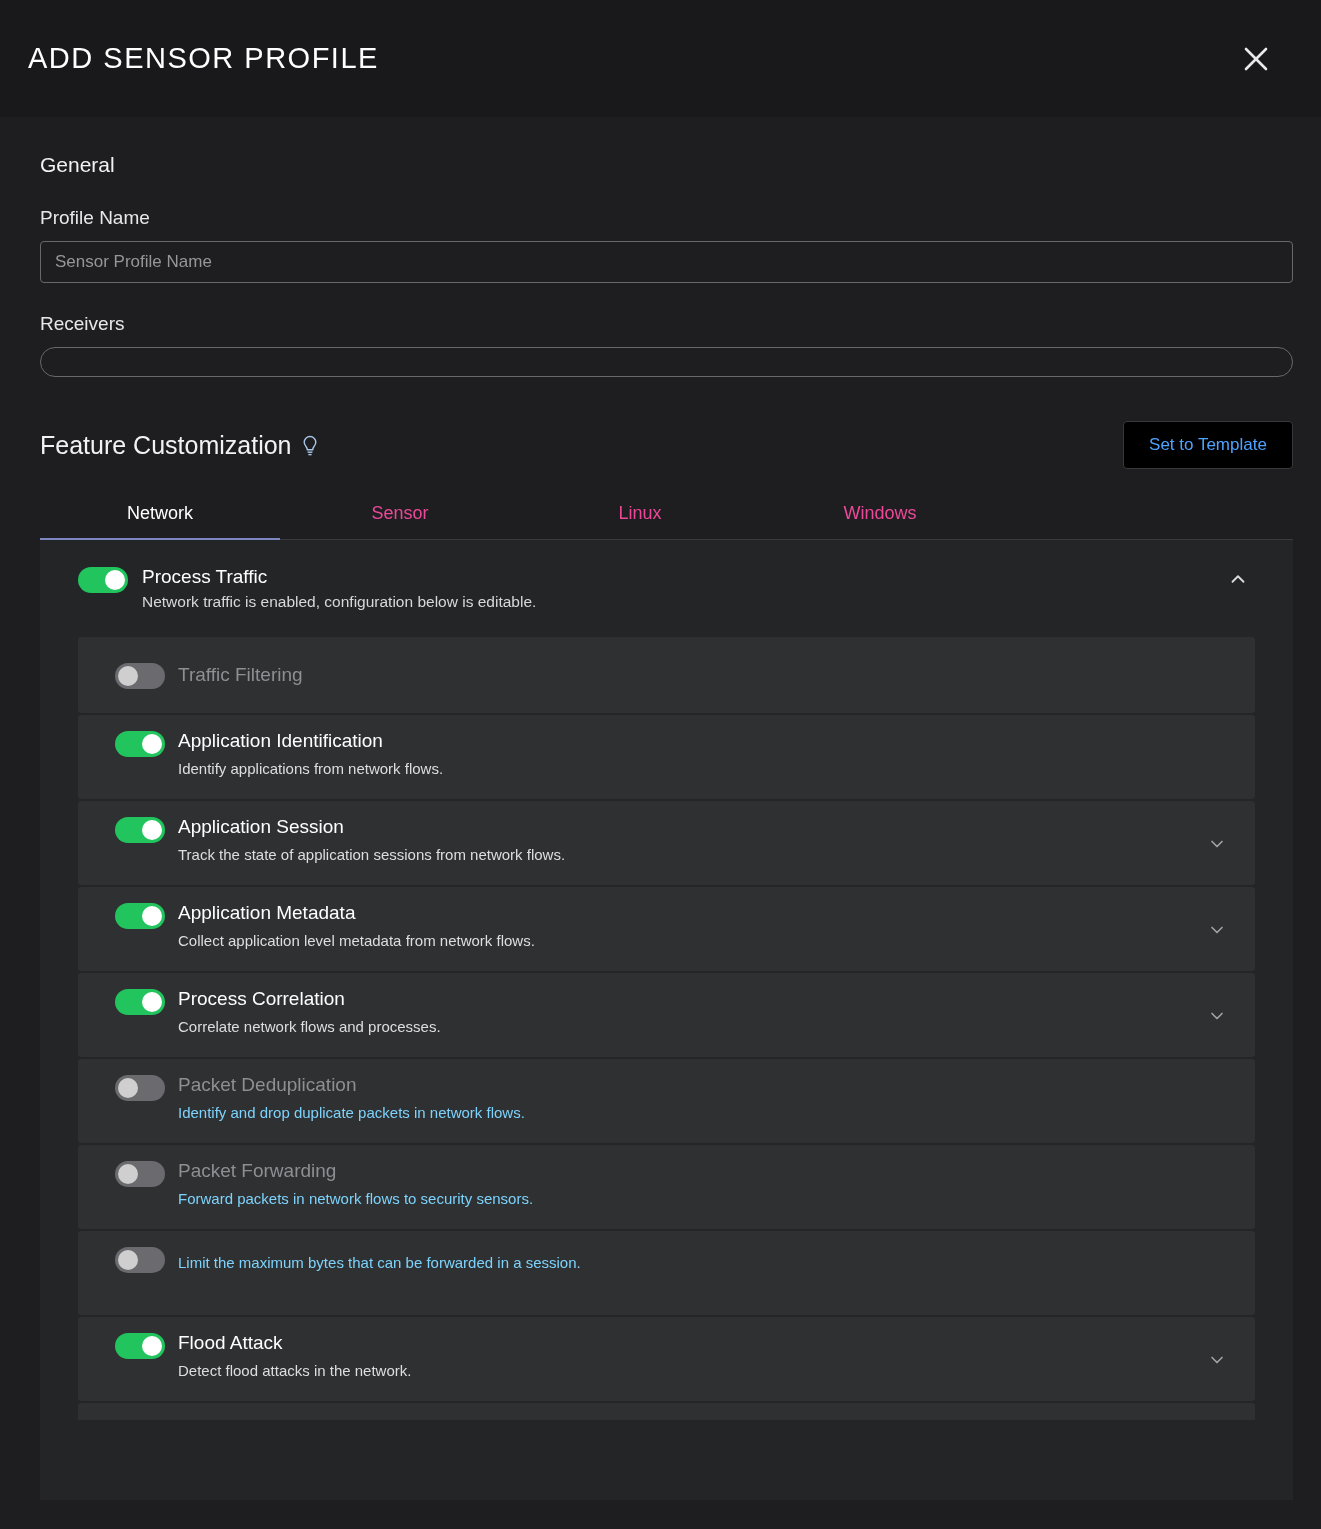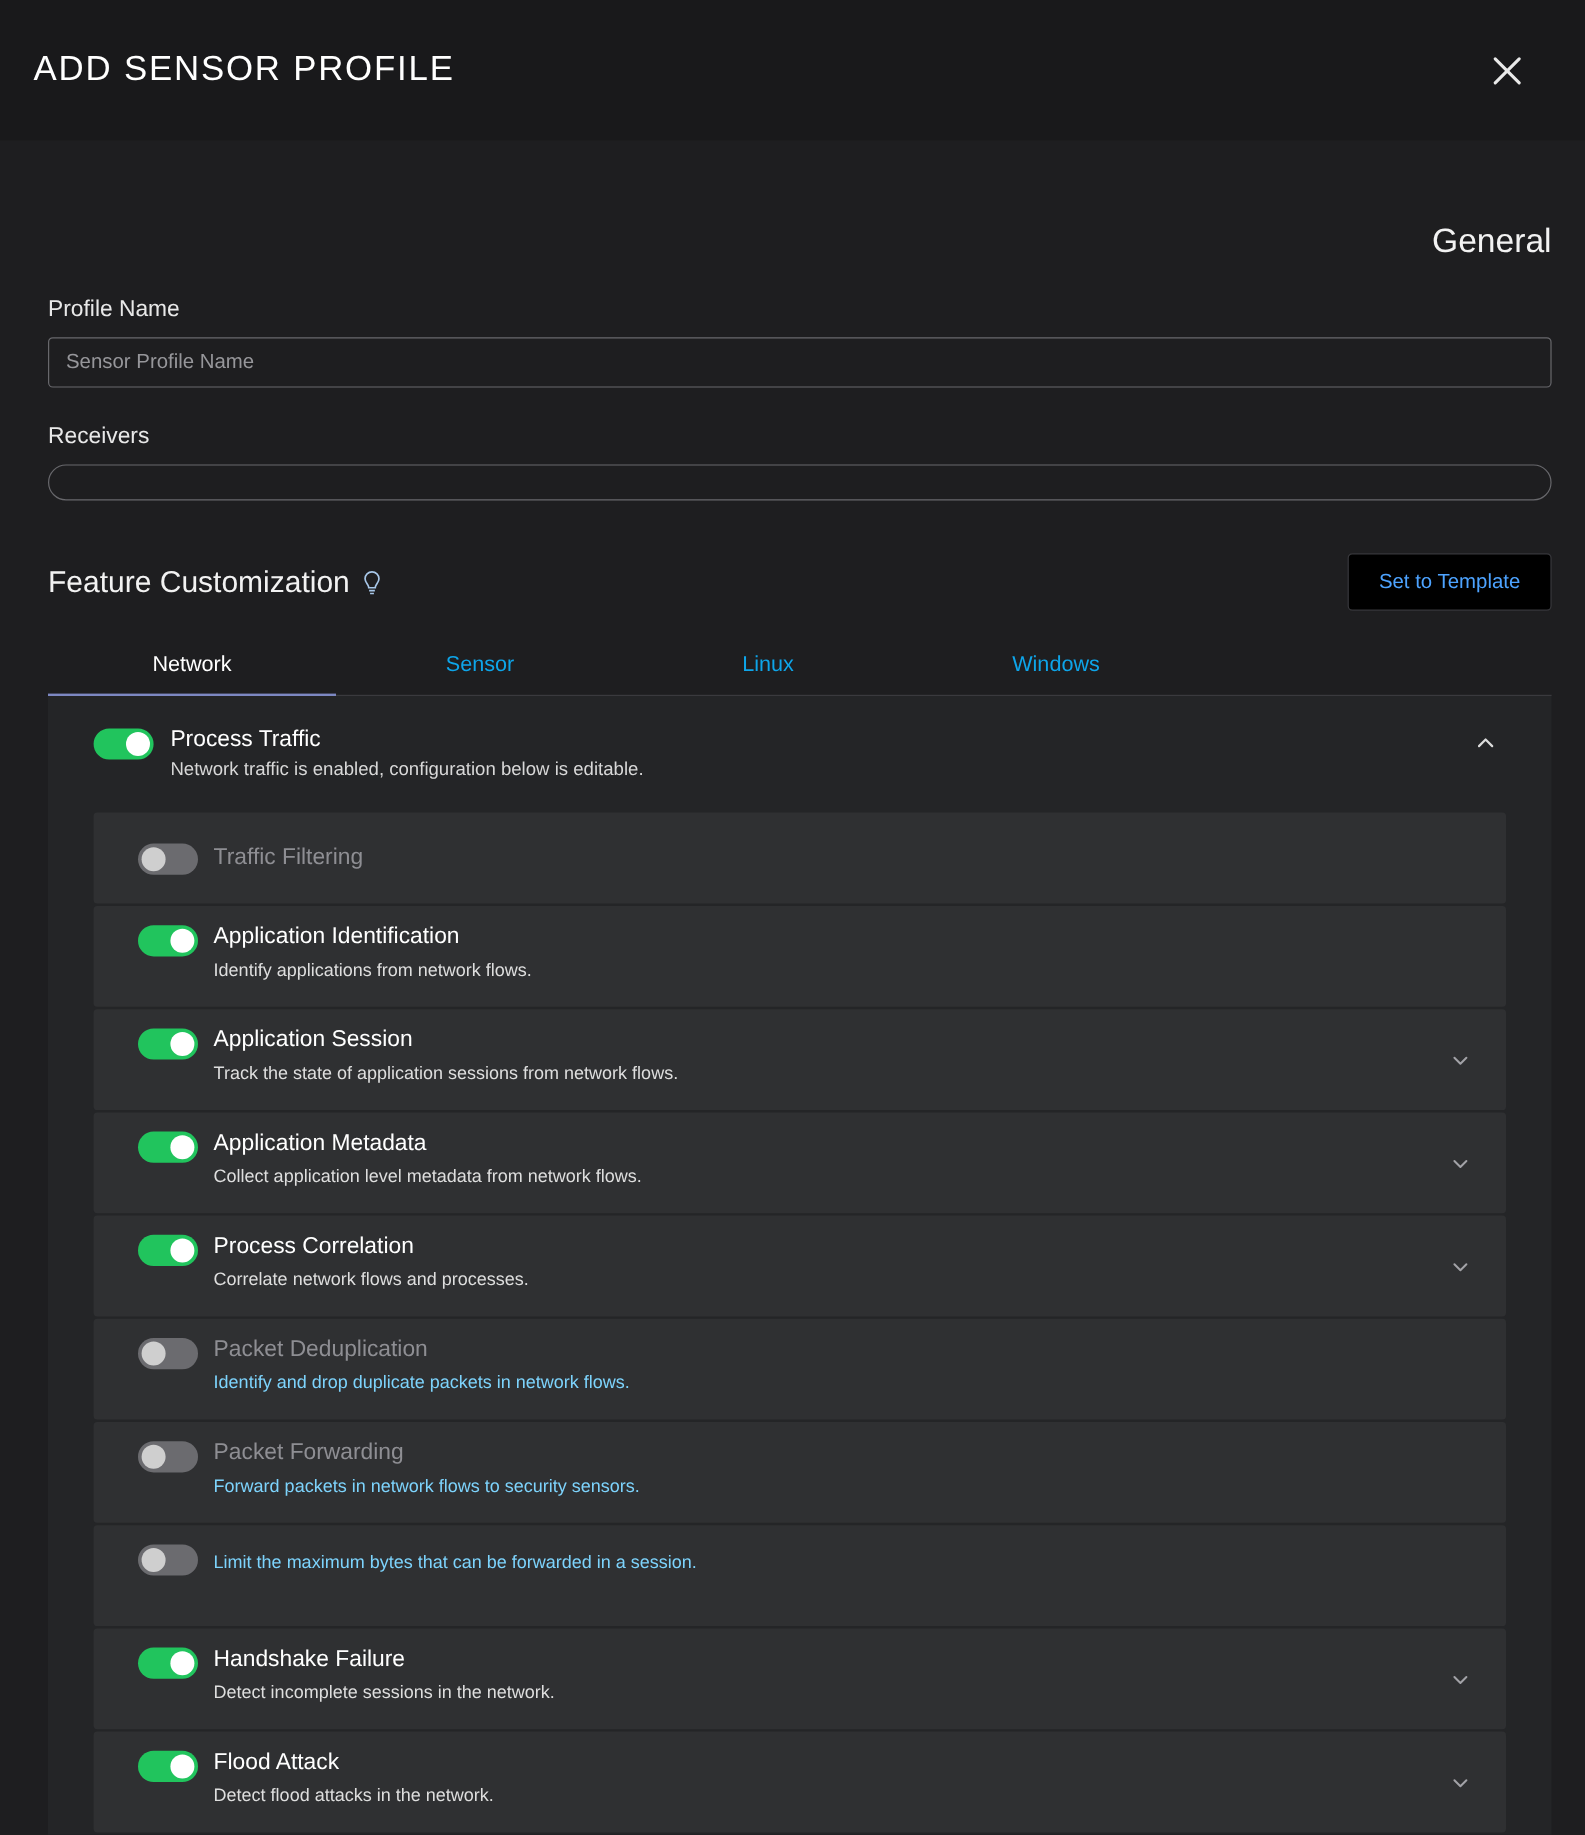--- a/index.html
+++ b/index.html
@@ -28,25 +28,24 @@
   .close-btn {
     width:34px; height:34px;
     display:flex; align-items:center; justify-content:center;
     cursor:pointer;
   }
 
   
   .content { padding:0 28px 0 40px; }
 
   .section-heading {
-    font-size:28px;
+    font-size:21px;
     color:#f2f2f2;
     font-weight:400;
-    margin-top:68px;
-    text-align:right;
+    margin-top:36px;
   }
 
   .field-label {
     font-size:19px;
     color:#e8e8e8;
     margin-top:30px;
   }
 
   .text-input {
     margin-top:12px;
@@ -113,21 +112,21 @@
   .tabs {
     margin-top:18px;
     display:flex;
     border-bottom:1px solid #3a3a3e;
   }
   .tab {
     width:240px;
     text-align:center;
     padding:16px 0 15px 0;
     font-size:18px;
-    color:#0ea5e9;
+    color:#ec4899;
     cursor:pointer;
     position:relative;
   }
   .tab.active { color:#ffffff; }
   .tab.active::after {
     content:"";
     position:absolute;
     left:0; right:0; bottom:-1px;
     height:2px;
     background:#7d88c2;
@@ -335,43 +334,31 @@
         </div>
       </div>
 
       <div class="card disabled">
         <span class="toggle off dim"></span>
         <div class="card-text">
           <div class="card-desc">Limit the maximum bytes that can be forwarded in a session.</div>
         </div>
       </div>
 
-      <div class="card">
-        <span class="toggle on"></span>
-        <div class="card-text">
-          <div class="card-title">Handshake Failure</div>
-          <div class="card-desc">Detect incomplete sessions in the network.</div>
+
+      <div class="card">
+        <span class="toggle on"></span>
+        <div class="card-text">
+          <div class="card-title">Flood Attack</div>
+          <div class="card-desc">Detect flood attacks in the network.</div>
         </div>
         <span class="card-chevron">
           <svg width="20" height="20" viewBox="0 0 24 24">
             <polyline points="6,9 12,15 18,9" fill="none" stroke="#a2a2a7" stroke-width="2" stroke-linecap="round" stroke-linejoin="round"></polyline>
           </svg>
         </span>
       </div>
 
-      <div class="card">
-        <span class="toggle on"></span>
-        <div class="card-text">
-          <div class="card-title">Flood Attack</div>
-          <div class="card-desc">Detect flood attacks in the network.</div>
-        </div>
-        <span class="card-chevron">
-          <svg width="20" height="20" viewBox="0 0 24 24">
-            <polyline points="6,9 12,15 18,9" fill="none" stroke="#a2a2a7" stroke-width="2" stroke-linecap="round" stroke-linejoin="round"></polyline>
-          </svg>
-        </span>
-      </div>
-
       <div class="card stub"></div>
 
     </div>
   </div>
 </div>
 
 </body></html>

